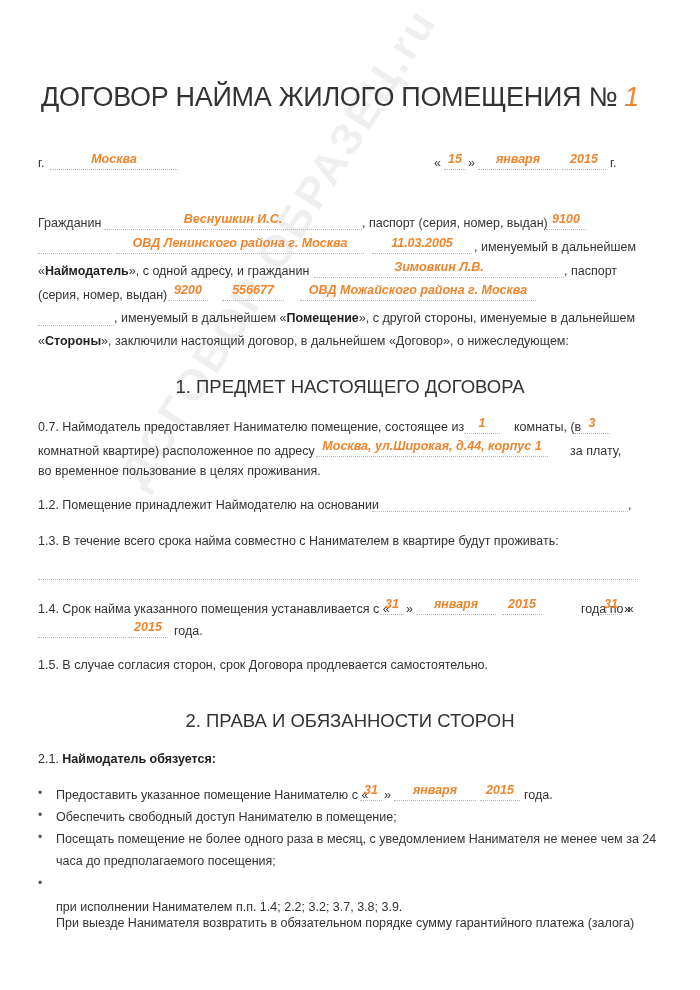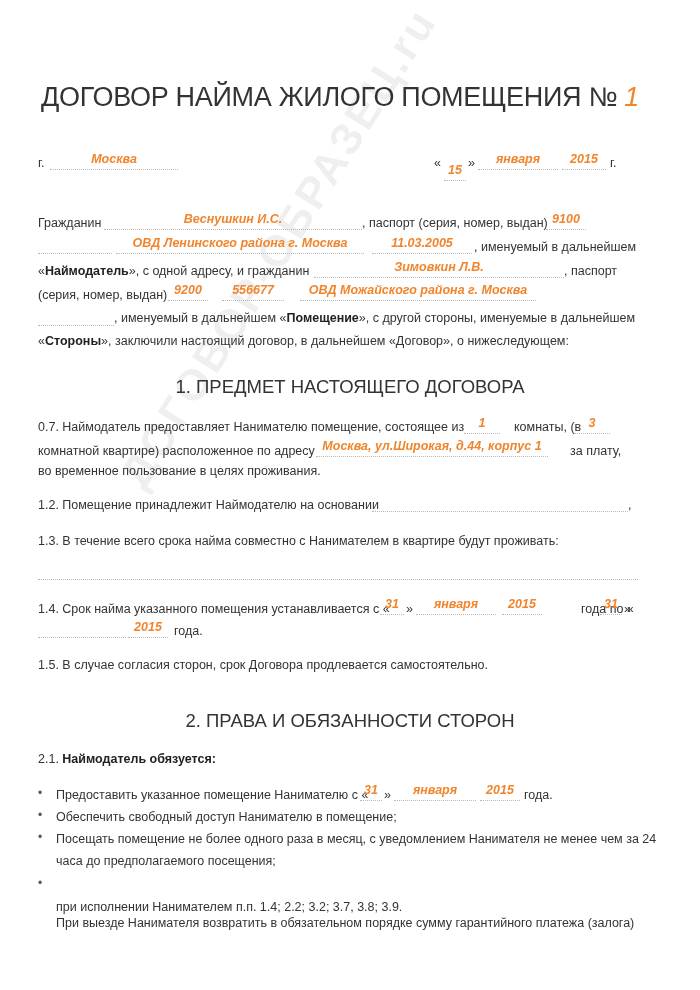--- a/index.html
+++ b/index.html
@@ -41,21 +41,21 @@
 
   <div class="title">
     <span>ДОГОВОР НАЙМА ЖИЛОГО ПОМЕЩЕНИЯ №</span>
     <span class="num">1</span>
   </div>
 
   <div class="abs" style="left:38px;top:156px;">г.</div>
   <div class="fill" style="left:50px;top:152px;width:128px;"><span>Москва</span></div>
 
   <div class="abs" style="left:434px;top:156px;">«</div>
-  <div class="fill" style="left:444px;top:152px;width:22px;margin-top:11px;"><span>15</span></div>
+  <div class="fill" style="left:444px;top:152px;width:22px;"><span>15</span></div>
   <div class="abs" style="left:468px;top:156px;">»</div>
   <div class="fill" style="left:478px;top:152px;width:80px;"><span>января</span></div>
   <div class="fill" style="left:562px;top:152px;width:44px;"><span>2015</span></div>
   <div class="abs" style="left:610px;top:156px;">г.</div>
 
   <div class="abs" style="left:38px;top:216px;">Гражданин</div>
   <div class="fill" style="left:104px;top:212px;width:258px;"><span>Веснушкин И.С.</span></div>
   <div class="abs" style="left:362px;top:216px;">, паспорт (серия, номер, выдан)</div>
   <div class="fill" style="left:546px;top:212px;width:40px;"><span>9100</span></div>
 

